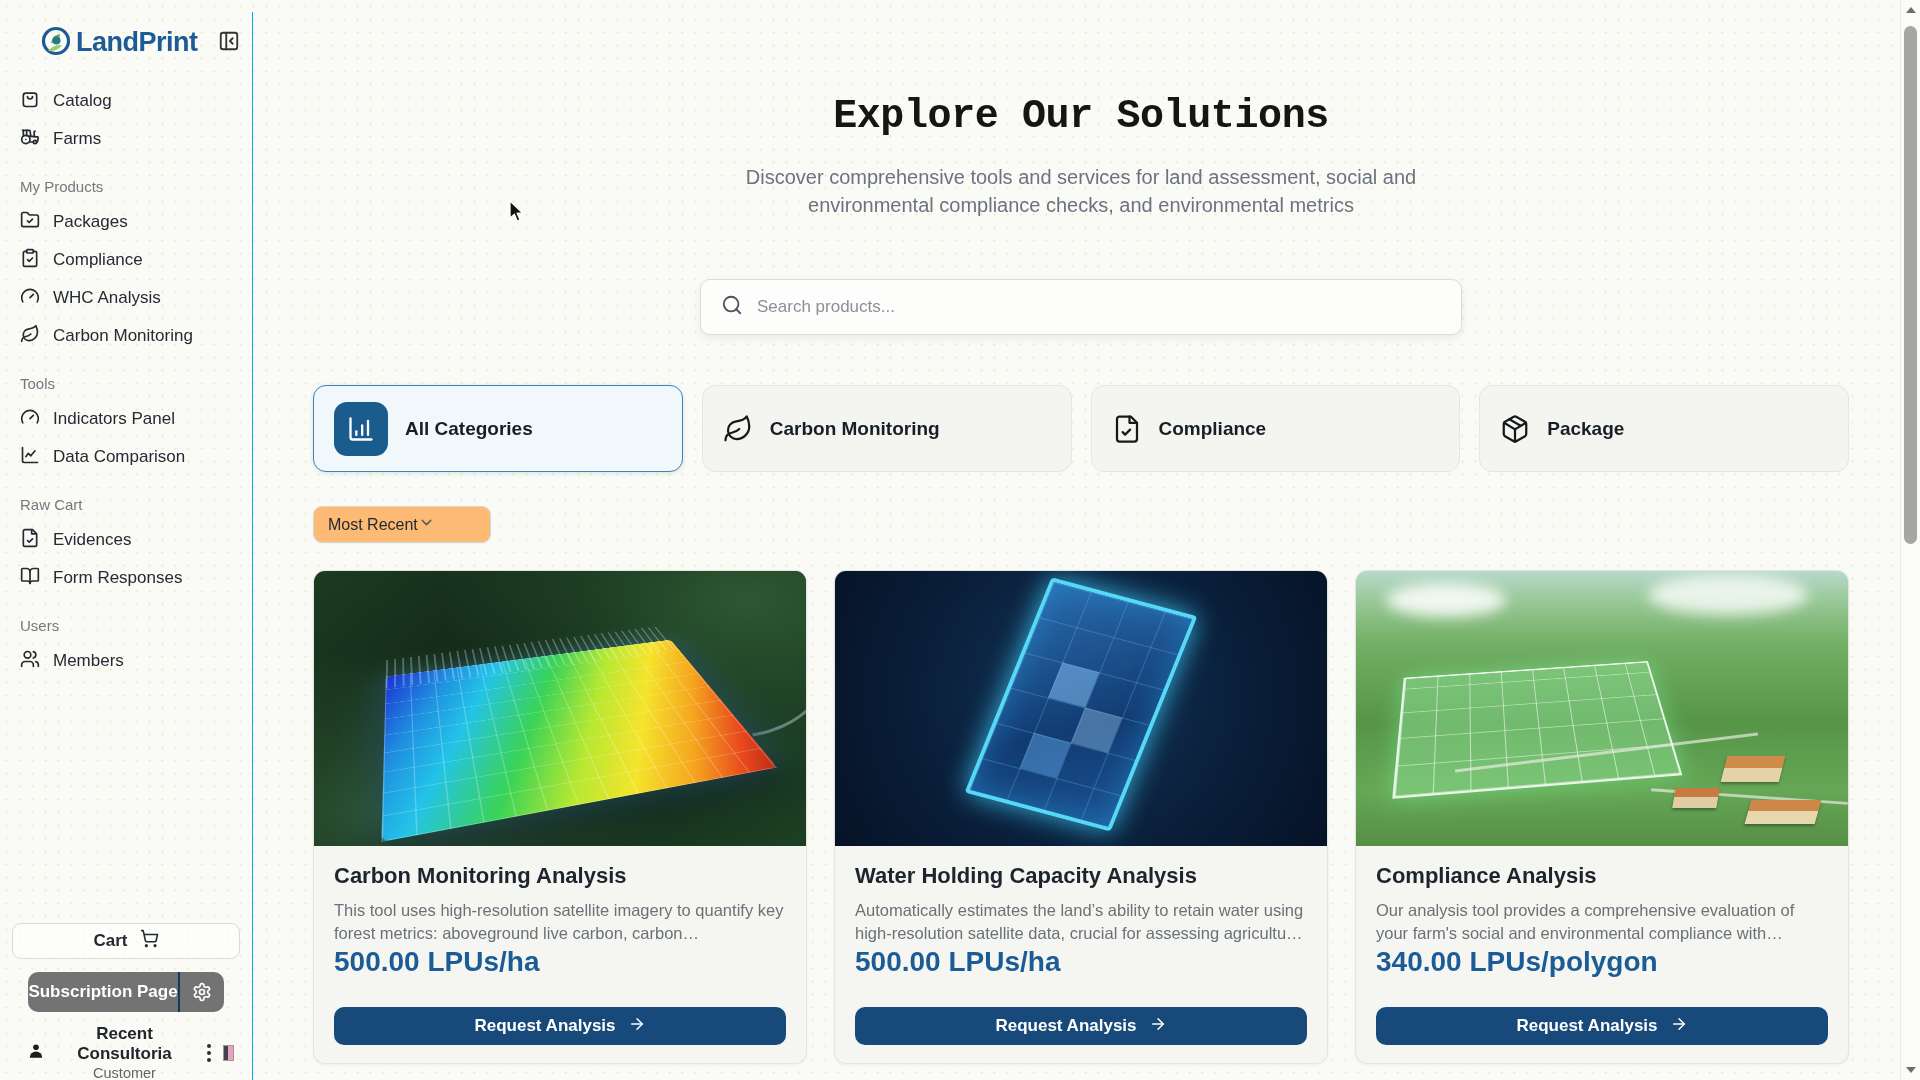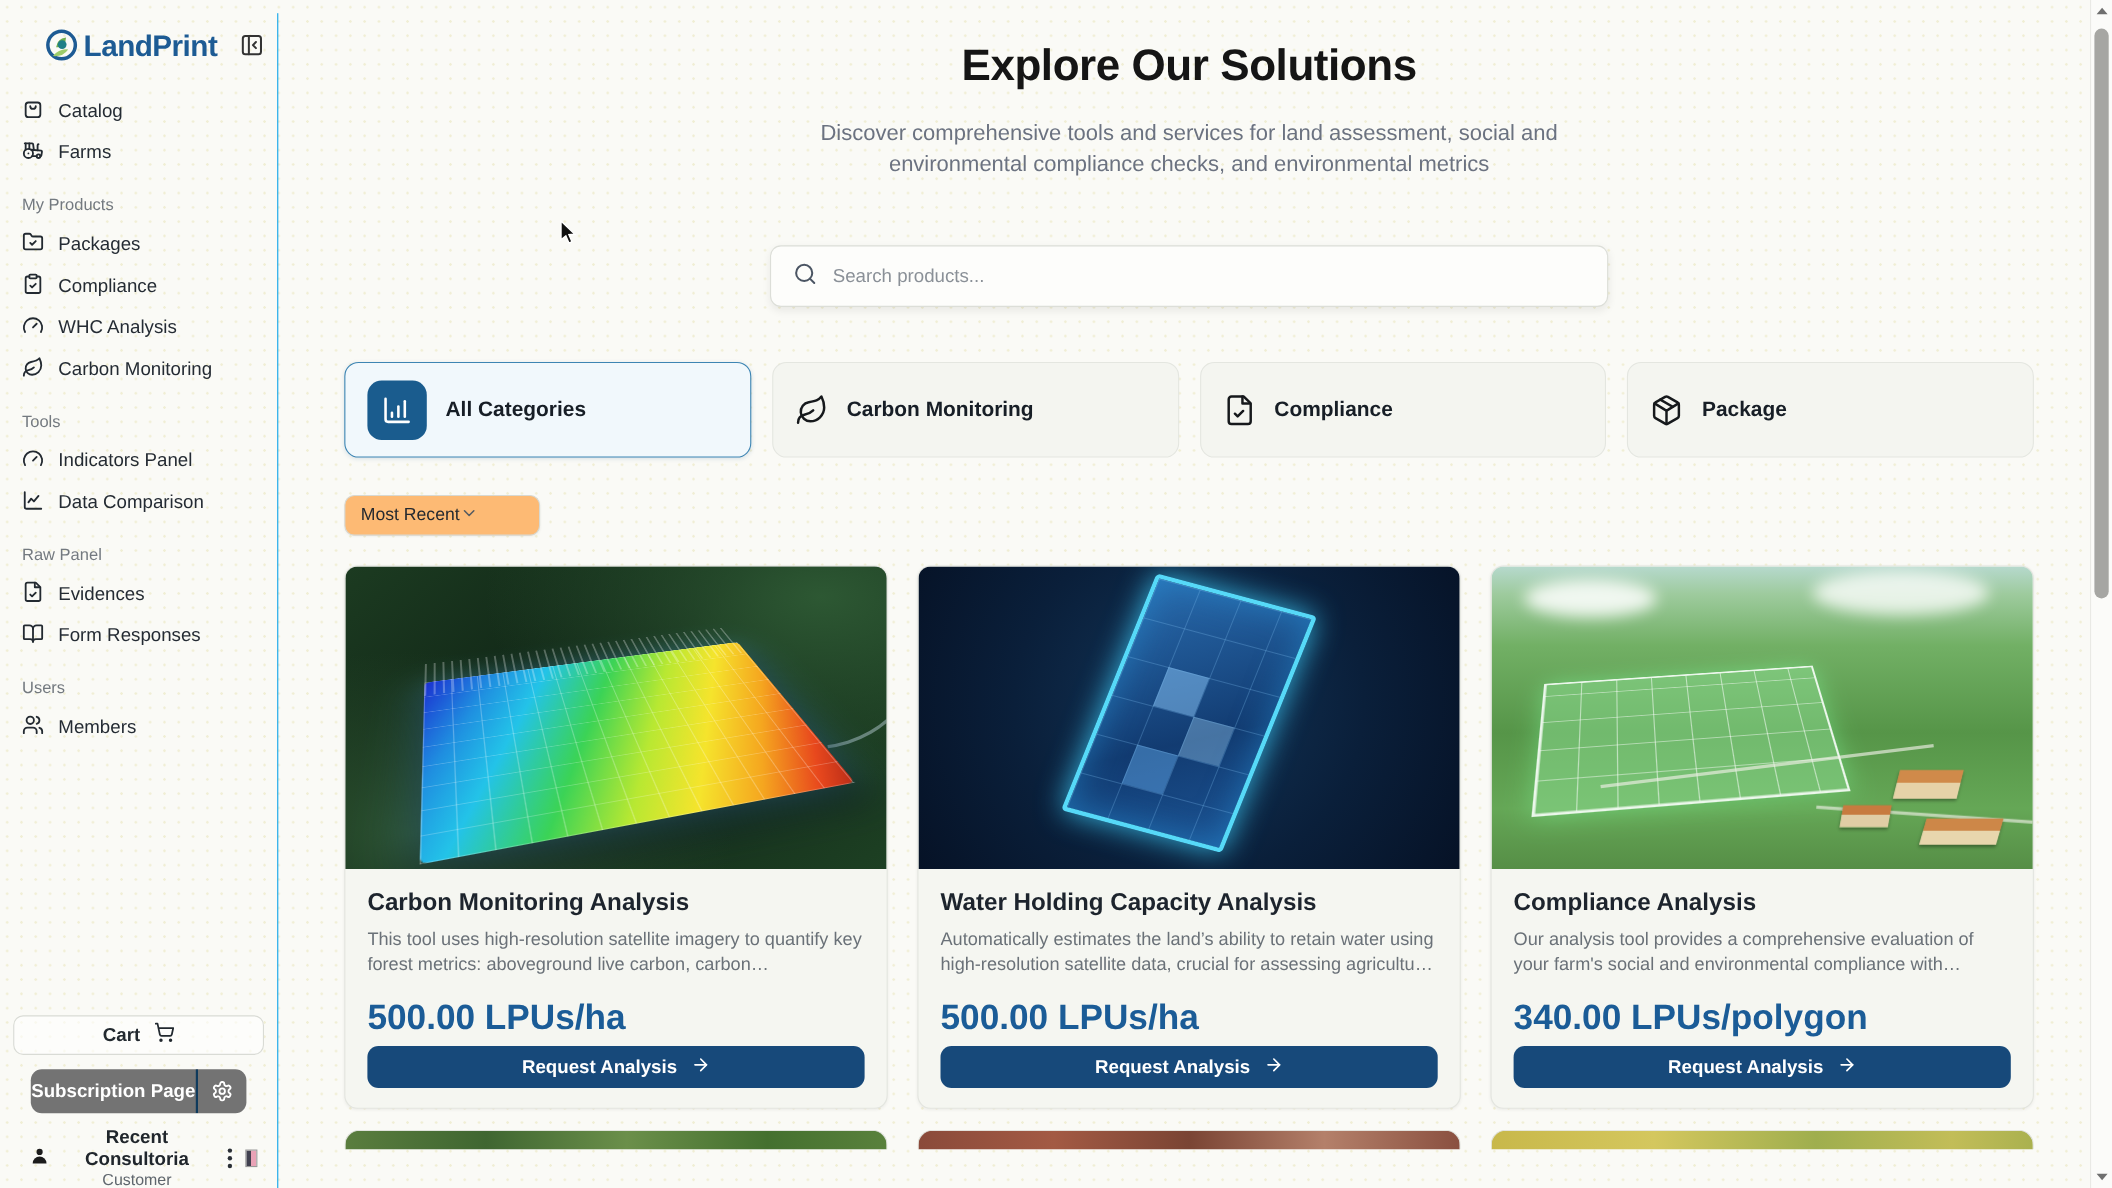--- a/index.html
+++ b/index.html
@@ -45,21 +45,21 @@
   .user-row { margin-top:12px; display:flex; align-items:center; padding:0 6px 0 14px; gap:8px; }
   .user-center { flex:1; text-align:center; line-height:1.15; }
   .user-name { font-size:17px; font-weight:700; color:#20262c; }
   .user-role { font-size:14.5px; color:#5f666d; margin-top:2px; }
   .kebab { display:flex; flex-direction:column; gap:3px; padding:4px; cursor:pointer; }
   .kebab i { width:4px; height:4px; border-radius:50%; background:#2a2f35; }
   .user-badge { width:11px; height:16px; border:1px solid #9a9a9a; background:linear-gradient(90deg,#41414f 45%,#e9a2b6 45%); }
 
   
   .main { position:absolute; left:253px; top:0; width:1643px; height:1080px; padding:0 47px 0 60px; }
-  .hero-title { margin-top:38px; text-align:center; font-size:40px; font-weight:800; color:#151515; letter-spacing:-0.4px; }
+  .hero-title { margin-top:94px; text-align:center; font-size:40px; font-weight:800; color:#151515; letter-spacing:-0.4px;font-family:Liberation Mono, monospace; }
   .hero-sub { margin:24px auto 0; width:740px; text-align:center; font-size:20px; line-height:1.4; color:#6b7280; }
   .search-wrap {
     margin:60px auto 0; width:762px; height:56px; background:#fdfdfb;
     border:1px solid #dcded8; border-radius:10px; box-shadow:0 3px 8px rgba(0,0,0,.07);
     display:flex; align-items:center; padding:0 20px; gap:14px;
   }
   .search-wrap svg { color:#4b5563; flex:0 0 auto; }
   .search-input { flex:1; border:none; outline:none; background:transparent; font-family:inherit; font-size:17px; color:#222; }
   .search-input::placeholder { color:#8a9097; }
 
@@ -87,21 +87,21 @@
     background:#f5f6f1; border:1px solid #e3e5df; border-radius:12px; overflow:hidden;
     box-shadow:0 1px 3px rgba(0,0,0,.06); height:494px; display:flex; flex-direction:column;
   }
   .card-img { height:275px; position:relative; overflow:hidden; flex:0 0 auto; }
   .card-body { padding:17px 20px 18px; display:flex; flex-direction:column; flex:1; }
   .card-title { font-size:22px; font-weight:650; color:#1d242d; }
   .card-desc {
     margin-top:10px; font-size:16.5px; line-height:1.42; color:#6a7178;
     display:-webkit-box; -webkit-line-clamp:2; -webkit-box-orient:vertical; overflow:hidden;
   }
-  .card-price { margin-top:16px; font-size:32px; font-weight:700; color:#1b5c97; }
+  .card-price { font-size:28px; font-weight:700; color:#1b5c97; }
   .card-cta {
     margin-top:auto; height:38px; border:none; border-radius:10px; background:#17497a; color:#fff;
     font-family:inherit; font-size:17px; font-weight:700; display:flex; align-items:center; justify-content:center; gap:12px;
     cursor:pointer;
   }
 
   
   .img-carbon { background:
       radial-gradient(ellipse at 12% 88%, #2a4f2e 0%, transparent 48%),
       radial-gradient(ellipse at 88% 10%, #2d5833 0%, transparent 50%),
@@ -289,21 +289,21 @@
       <div class="nav-item">
         <span>
           <svg width="20" height="20" viewBox="0 0 24 24" fill="none" stroke="currentColor" stroke-width="2" stroke-linecap="round" stroke-linejoin="round">
             <path d="M3 3v16a2 2 0 0 0 2 2h16"></path>
               <path d="m7 14 3-4 3 3 5-6"></path>
           </svg>
         </span>
         <span>Data Comparison</span>
       </div>
 
-      <div class="section-label">Raw Panel</div>
+      <div class="section-label">Raw Cart</div>
       <div class="nav-item">
         <span>
           <svg width="20" height="20" viewBox="0 0 24 24" fill="none" stroke="currentColor" stroke-width="2" stroke-linecap="round" stroke-linejoin="round">
             <path d="M15 2H6a2 2 0 0 0-2 2v16a2 2 0 0 0 2 2h12a2 2 0 0 0 2-2V7Z"></path>
               <path d="M14 2v5h5"></path>
               <path d="m9 15 2 2 4-4"></path>
           </svg>
         </span>
         <span>Evidences</span>
       </div>

